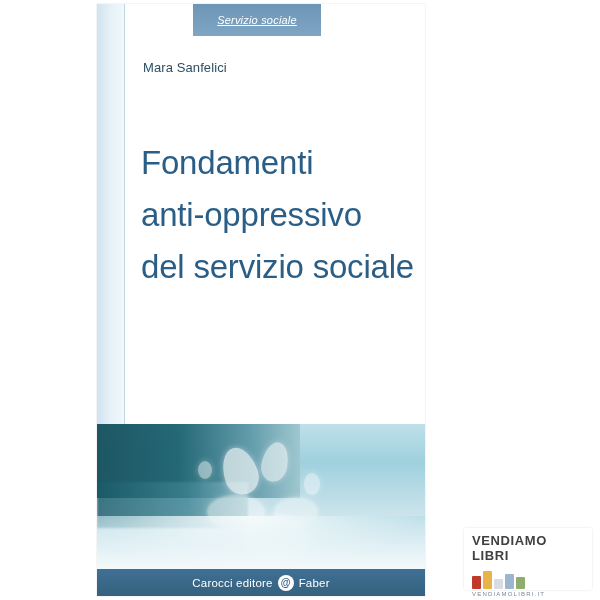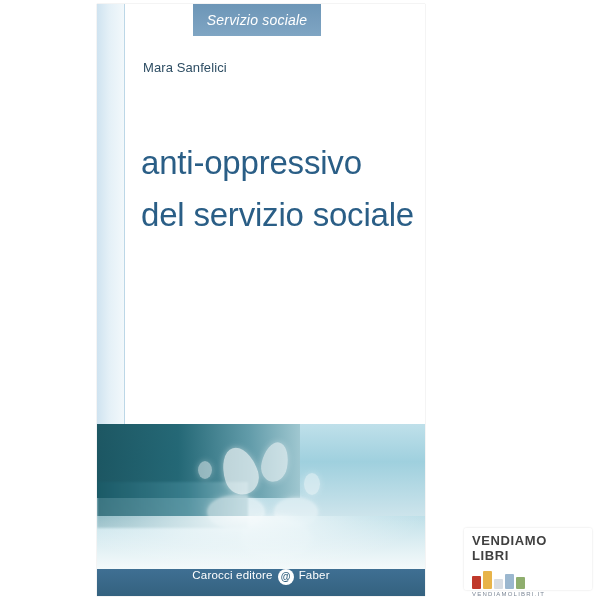--- a/index.html
+++ b/index.html
@@ -59,23 +59,24 @@
     width: 128px;
     height: 32px;
     background: #6f97b8;
     background: linear-gradient(to bottom, #6d96b7, #7fa5c3);
     display: flex;
     align-items: center;
     justify-content: center;
   }
   .series-tab span {
     color: #ffffff;
-    font-size: 14px;
+    font-size: 11px;
     font-style: italic;
     letter-spacing: 0.2px;
+    text-decoration: underline;
   }
 
   
   .author {
     position: absolute;
     left: 46px;
     top: 56px;
     font-size: 13px;
     color: #2d4d63;
     letter-spacing: 0.1px;
@@ -156,21 +157,21 @@
 
   
   .footer-bar {
     position: absolute;
     left: 0;
     bottom: 0;
     width: 100%;
     height: 27px;
     background: linear-gradient(to bottom, #3f6f93, #34627f);
     display: flex;
-    align-items: flex-start;
+    align-items: center;
     justify-content: center;
     gap: 5px;
   }
   .footer-bar .pubtext {
     color: #ffffff;
     font-size: 11.5px;
     letter-spacing: 0.2px;
   }
   .logo-mark {
     width: 16px;
@@ -235,20 +236,21 @@
     <div class="spine"></div>
     <div class="spine-line"></div>
 
     <div class="series-tab">
       <span>Servizio sociale</span>
     </div>
 
     <div class="author">Mara Sanfelici</div>
 
     <div class="title">
+      <span class="ln">Fondamenti</span>
       <span class="ln">anti-oppressivo</span>
       <span class="ln">del servizio sociale</span>
     </div>
 
     <div class="photo">
       <div class="photo-dark"></div>
       <div class="photo-dark2"></div>
       <div class="splash">
         <span class="drop d1"></span>
         <span class="drop d2"></span>

